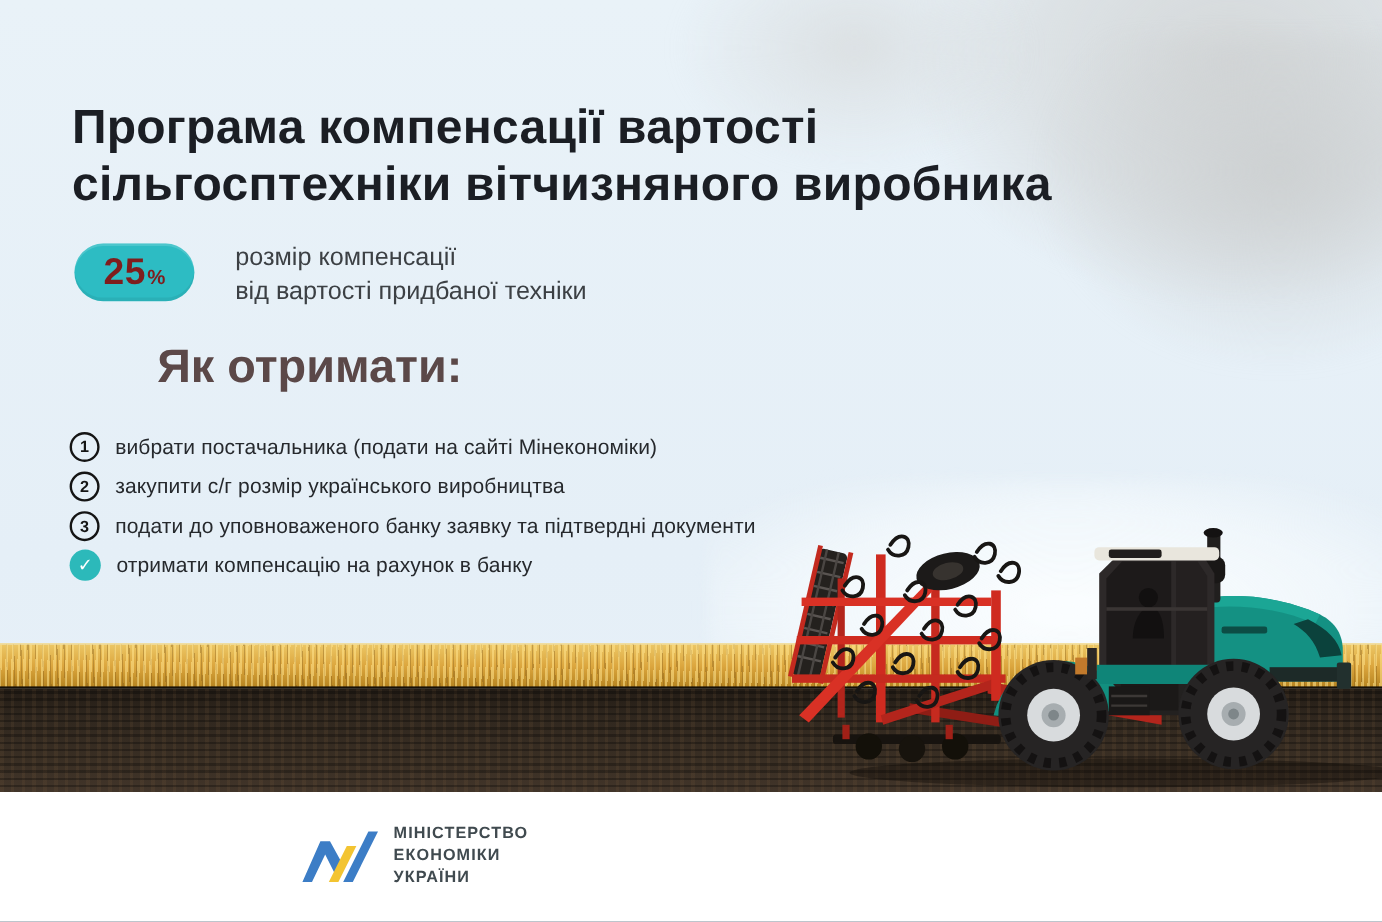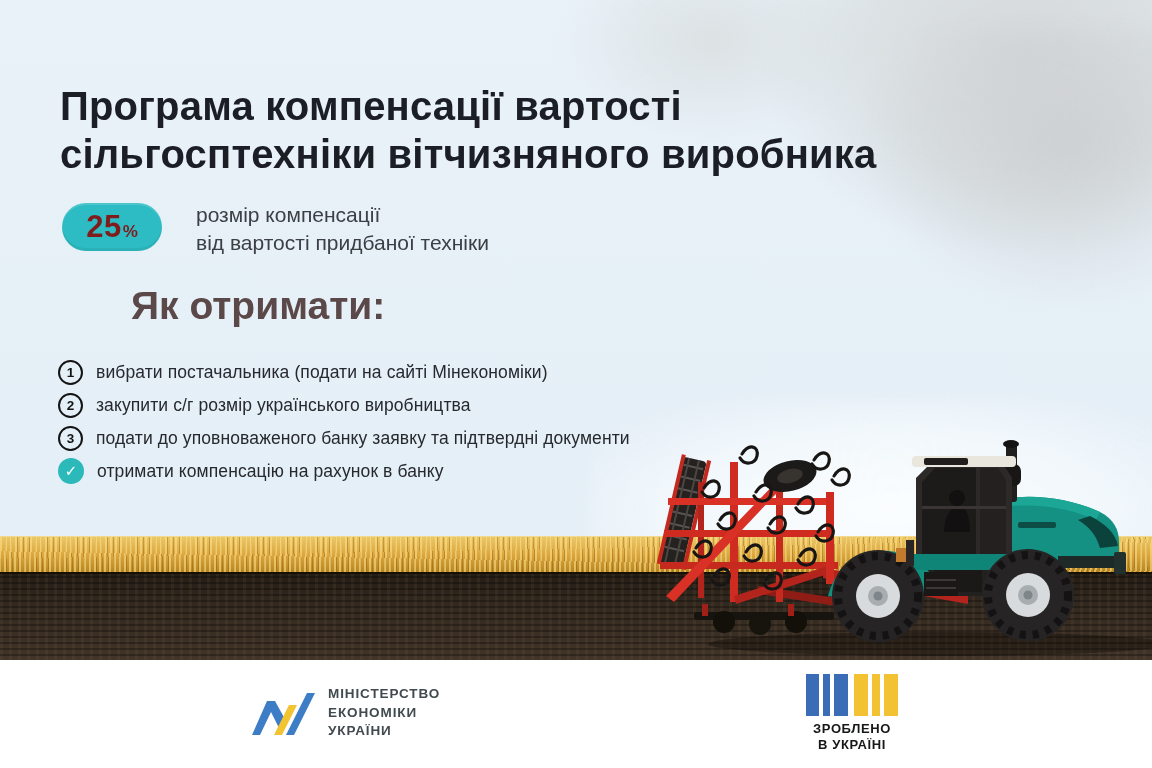--- a/index.html
+++ b/index.html
@@ -245,28 +245,14 @@
       <polygon fill="#f3c431" points="24,55 39,25 47,25 32,55"></polygon>
       <polygon fill="#3c7dc6" points="36,55 57,13 65,13 44,55"></polygon>
     </svg>
     <div class="ministry-text">
       <div>МІНІСТЕРСТВО</div>
       <div>ЕКОНОМІКИ</div>
       <div>УКРАЇНИ</div>
     </div>
   </div>
 
-  <div class="madein">
-    <div class="madein-bars">
-      <div class="bar b1"></div>
-        <div class="bar b2"></div>
-        <div class="bar b3"></div>
-      <div class="bar b4"></div>
-        <div class="bar b5"></div>
-        <div class="bar b6"></div>
-    </div>
-    <div class="madein-text">
-      <div>ЗРОБЛЕНО</div>
-      <div>В УКРАЇНІ</div>
-    </div>
-  </div>
 
 </div>
 
 </body></html>

